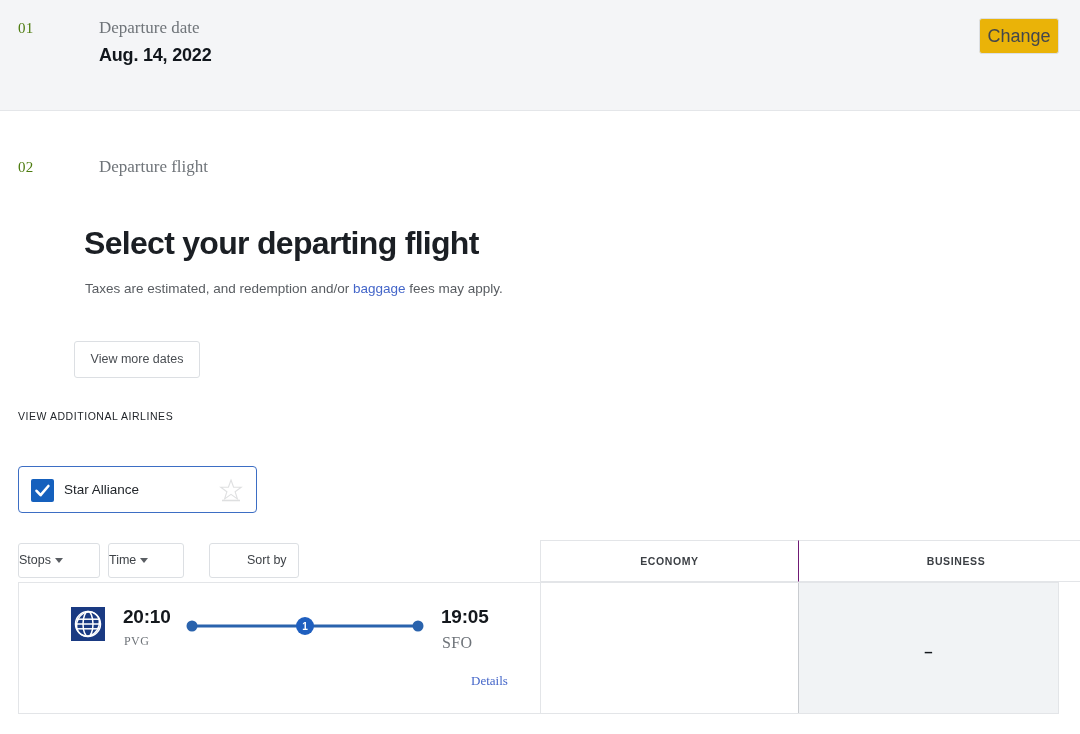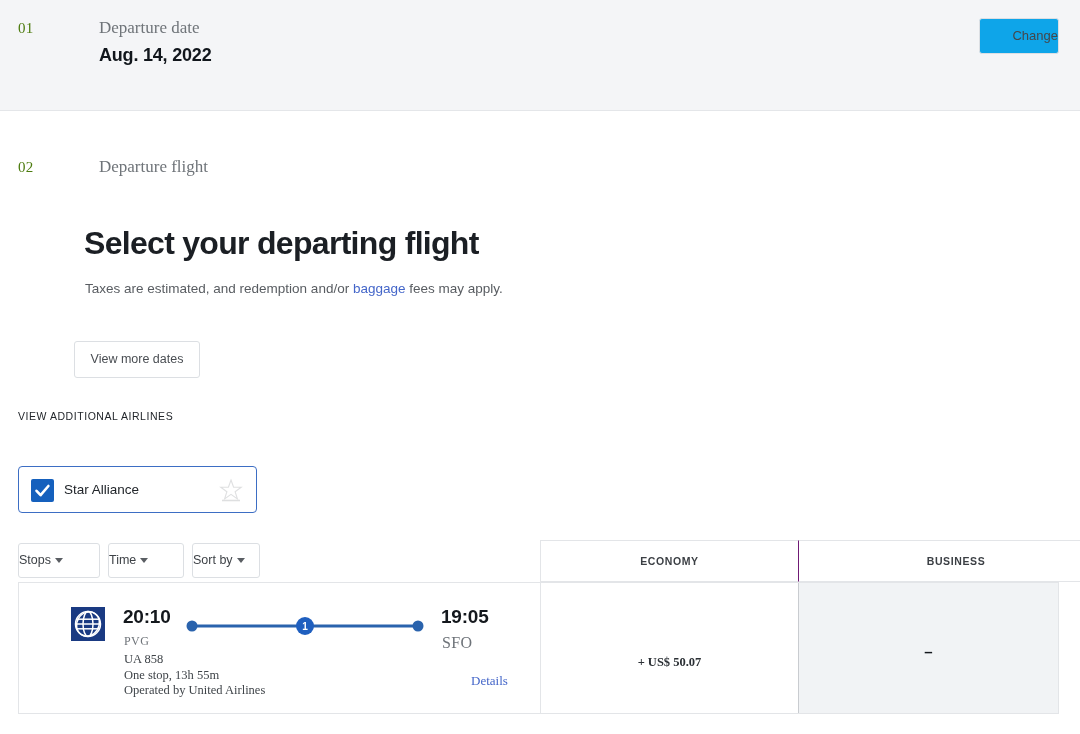--- a/index.html
+++ b/index.html
@@ -41,29 +41,29 @@
     font-family: "Liberation Sans", sans-serif;
     font-size: 18px;
     font-weight: bold;
     color: #11161c;
     letter-spacing: -0.2px;
   }
   .change-btn {
     position: absolute;
     left: 979px; top: 18px;
     width: 80px; height: 36px;
-    background: #0ea5e9;
+    background: #eab308;
     border: 1px solid #dcdfe3;
     border-radius: 3px;
     font-family: "Liberation Sans", sans-serif;
-    font-size: 13px;
+    font-size: 18px;
     color: #44474b;
     cursor: pointer;
     line-height: 34px;
-    text-align: right;
+    text-align: center;
   }
 
   
   .sec2-num { left: 18px; top: 159px; }
   .sec2-label {
     position: absolute;
     left: 99px; top: 157px;
     font-family: "Liberation Serif", serif;
     font-size: 17px;
     color: #6f7479;
@@ -152,21 +152,21 @@
     background: #ffffff;
     border: 1px solid #dcdfe3;
     border-radius: 3px;
     font-size: 12.5px;
     color: #3e4247;
     line-height: 33px;
     cursor: pointer;
   }
   .fb-stops { left: 18px; width: 82px; }
   .fb-time  { left: 108px; width: 76px; }
-  .fb-sort  { left: 192px; width: 68px; }
+  .fb-sort  { left: 209px; width: 90px; padding-left: 37px; }
   .caret {
     display: inline-block;
     width: 0; height: 0;
     margin-left: 4px;
     vertical-align: middle;
     border-left: 4px solid transparent;
     border-right: 4px solid transparent;
     border-top: 5px solid #5a5e63;
   }
 
@@ -372,28 +372,22 @@
       <circle cx="6" cy="10" r="5.5" fill="#2a63ad"></circle>
       <circle cx="232" cy="10" r="5.5" fill="#2a63ad"></circle>
       <circle cx="119" cy="10" r="9" fill="#1f5fbf"></circle>
       <text x="119" y="14" text-anchor="middle" font-family="Liberation Sans, sans-serif" font-size="10" font-weight="bold" fill="#ffffff">1</text>
     </svg>
   </div>
 
   <div class="time-arr">19:05</div>
   <div class="code-arr">SFO</div>
 
-  <div class="meta-block">
-    <div>UA 858</div>
-    <div>One stop, 13h 55m</div>
-    <div>Operated by United Airlines</div>
-  </div>
 
   <div class="details-link">Details</div>
 
   <div class="fare-econ">
-    <div class="fare-tax">+ US$ 50.07</div>
   </div>
 
   <div class="fare-bus">
     <div class="fare-dash">–</div>
   </div>
 </div>
 
 </body></html>

